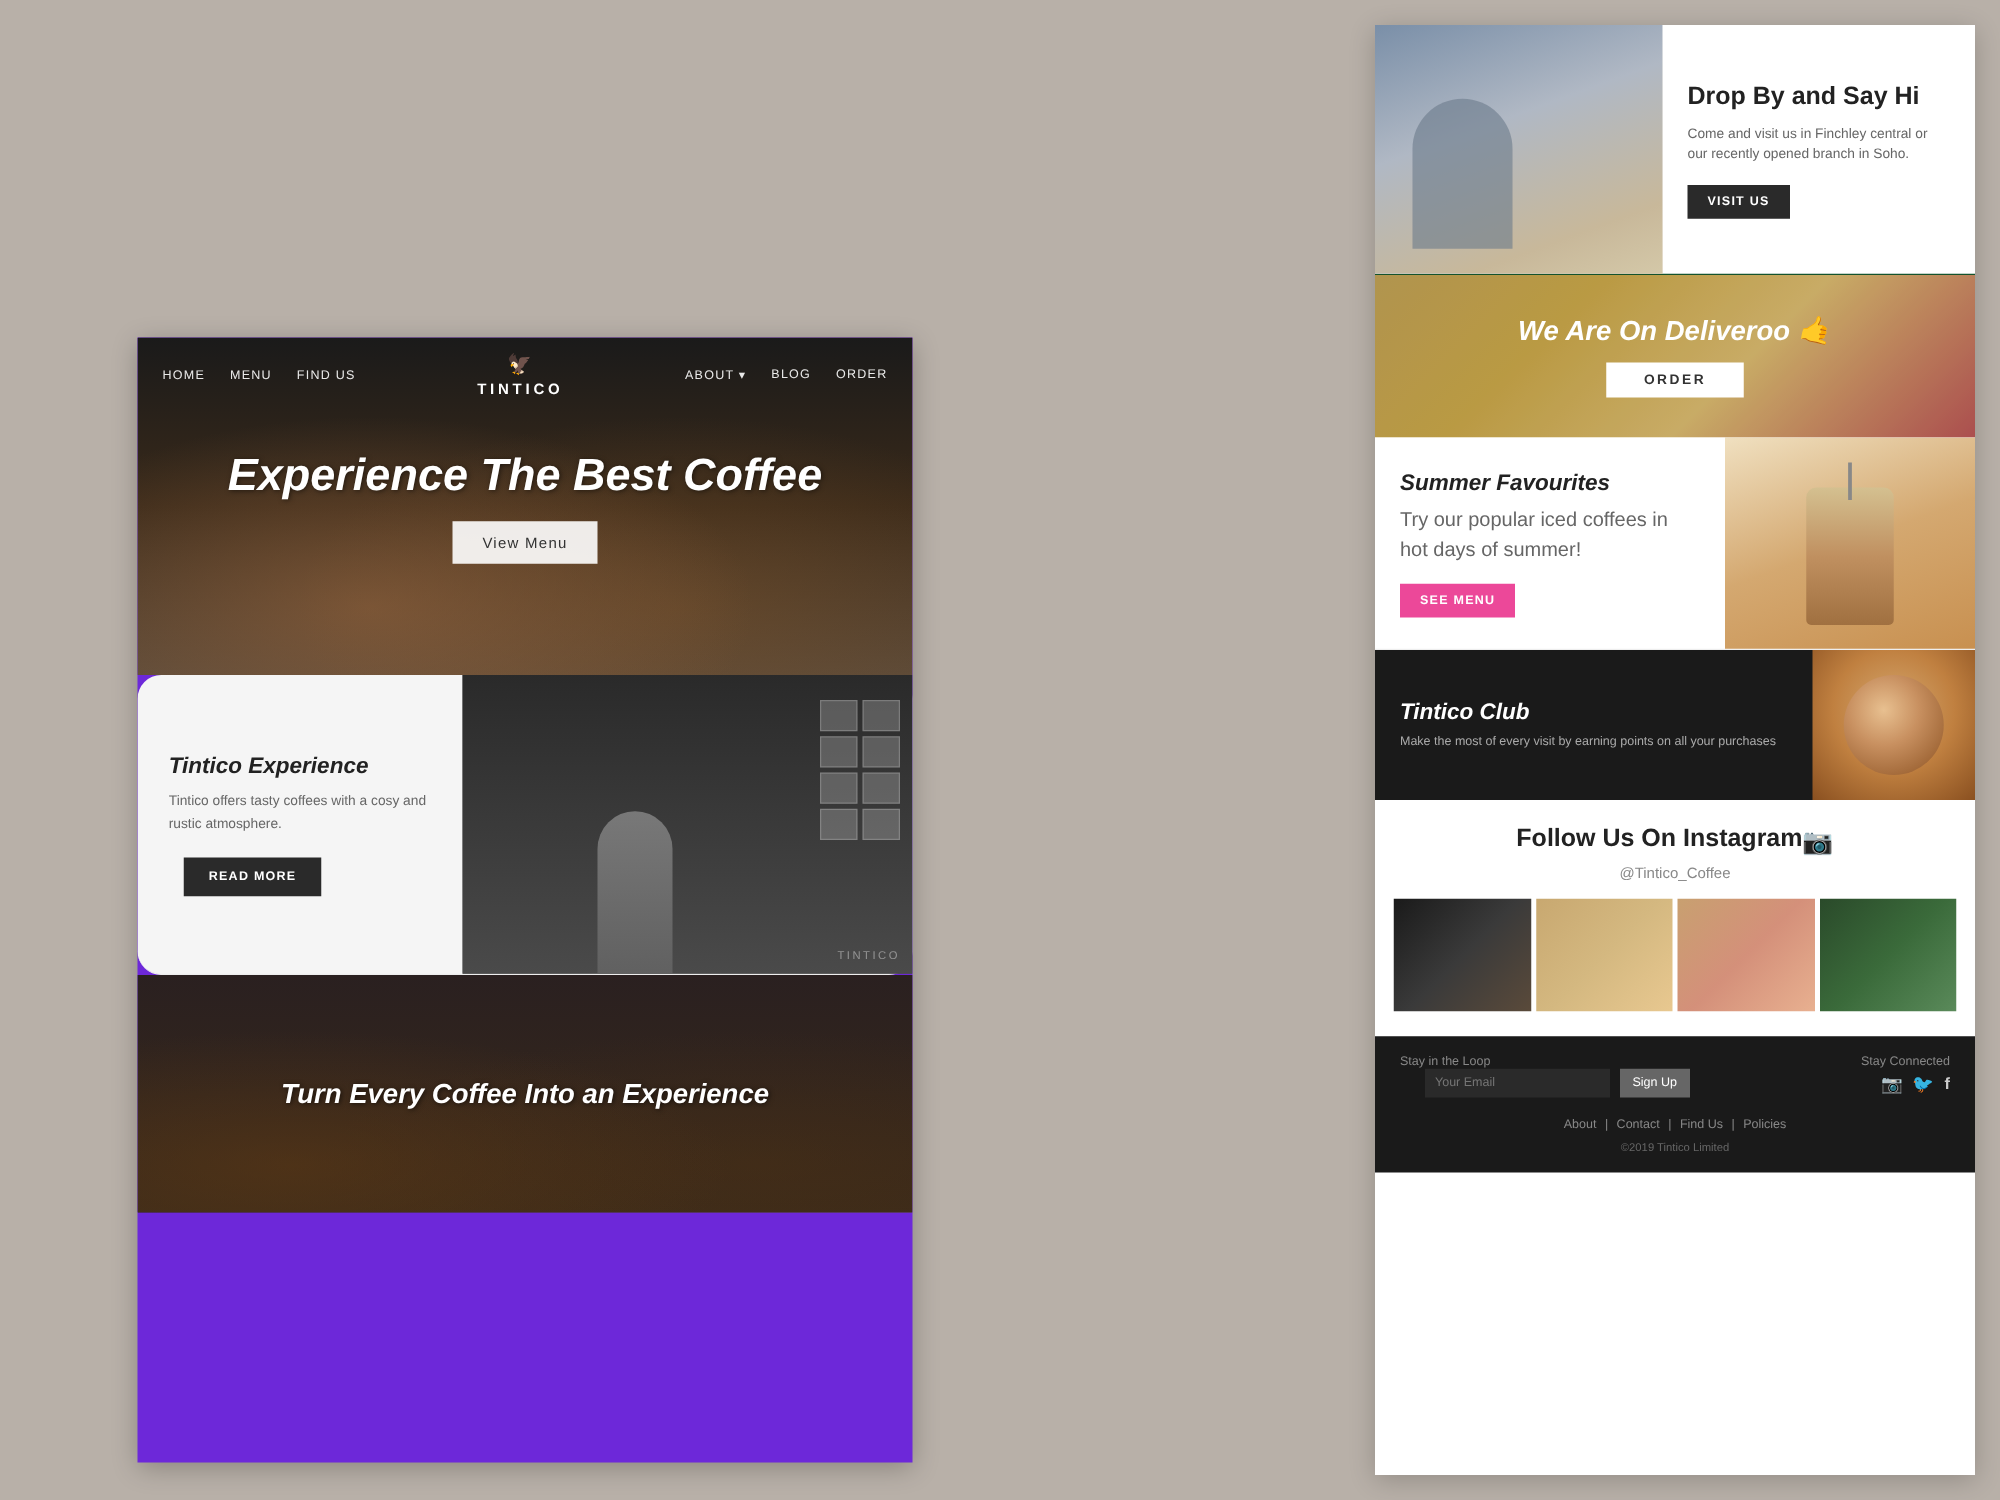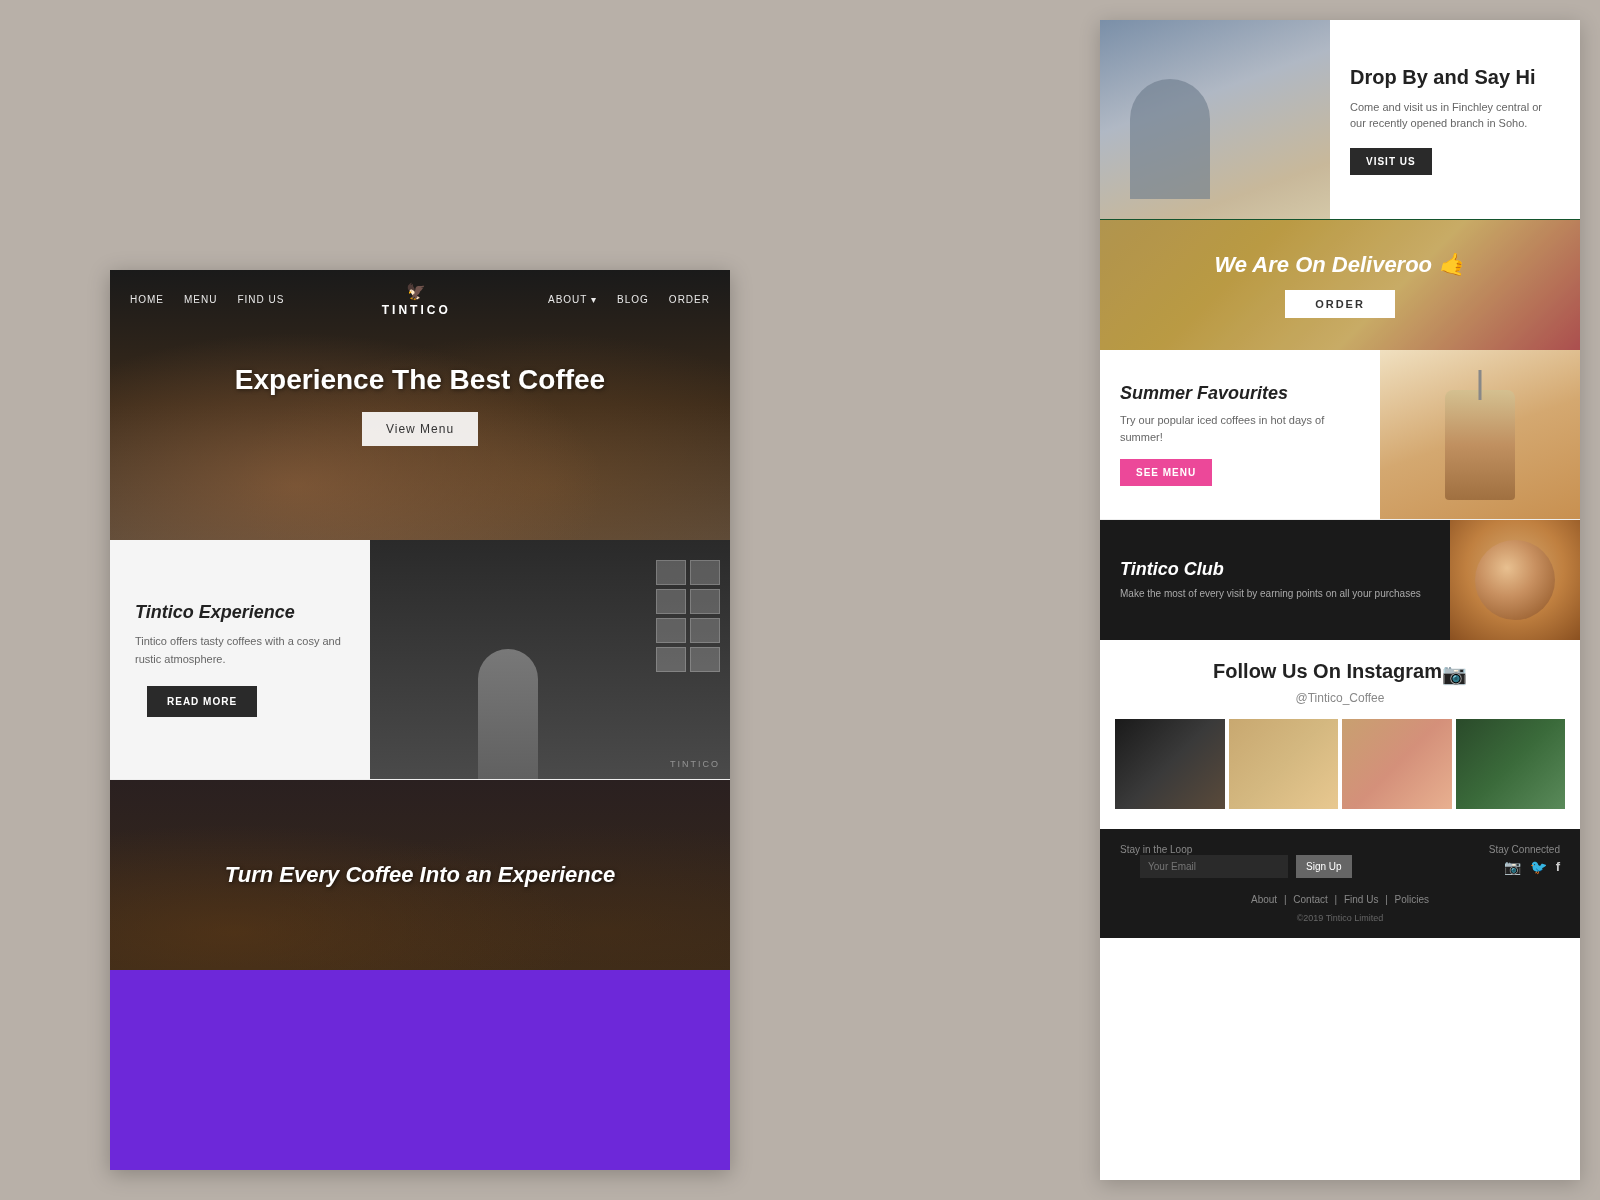--- a/index.html
+++ b/index.html
@@ -154,21 +154,21 @@
       justify-content: center;
     }
     .summer-title {
       font-size: 18px;
       font-weight: bold;
       color: #222;
       margin-bottom: 8px;
       font-style: italic;
     }
     .summer-text {
-      font-size: 11px;
+      font-size: 16px;
       color: #666;
       line-height: 1.5;
       margin-bottom: 14px;
     }
     .see-menu-btn {
       background: #ec4899;
       color: #fff;
       border: none;
       padding: 8px 16px;
       font-size: 10px;
@@ -424,42 +424,44 @@
     .nav-right {
       display: flex;
       gap: 20px;
     }
     .hero-content {
       position: relative;
       z-index: 2;
       text-align: center;
     }
     .hero-title {
-      font-size: 28px;
-      color: #fff;
+      font-size: 36px;
+      color: #fff;
+      font-style: italic;
       font-weight: bold;
       margin-bottom: 16px;
       text-shadow: 1px 1px 4px rgba(0,0,0,0.5);
     }
     .view-menu-btn {
       background: rgba(255,255,255,0.9);
       color: #333;
       border: none;
       padding: 10px 24px;
       font-size: 12px;
       cursor: pointer;
       letter-spacing: 1px;
     }
 
     
     .experience-section {
       display: flex;
       height: 240px;
       background: #f5f5f5;
       border-bottom: 1px solid #eee;
+      border-radius: 19px;
     }
     .experience-content {
       padding: 30px 25px;
       width: 260px;
       flex-shrink: 0;
       display: flex;
       flex-direction: column;
       justify-content: center;
     }
     .experience-title {

